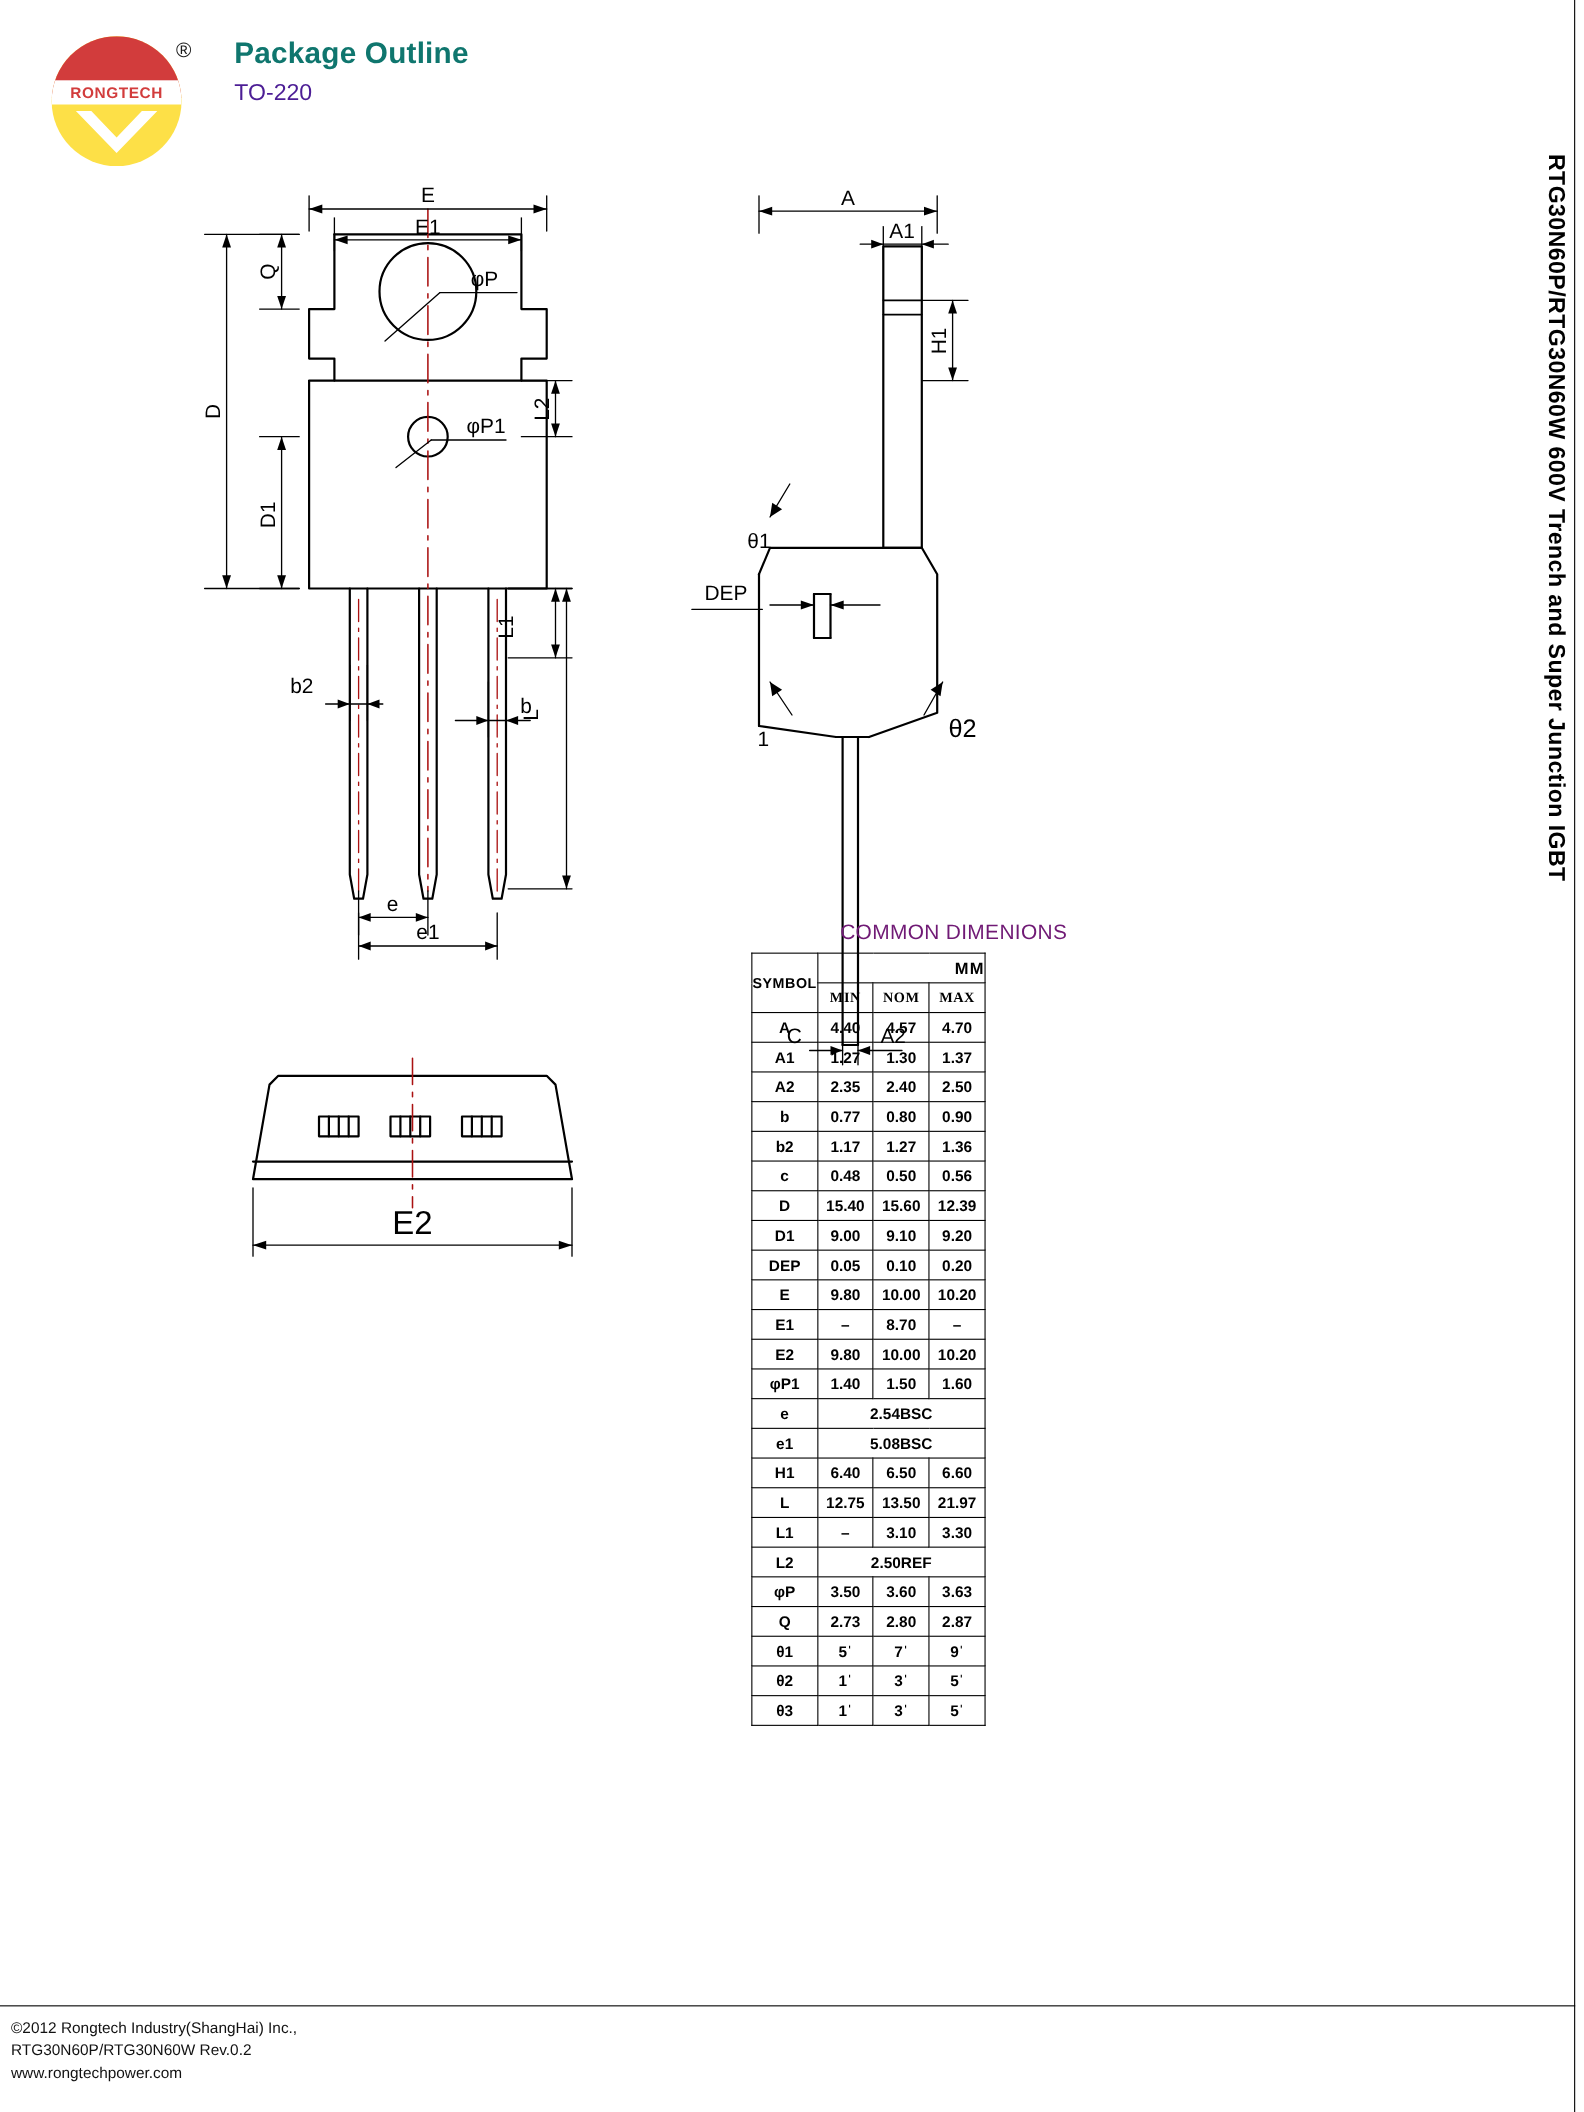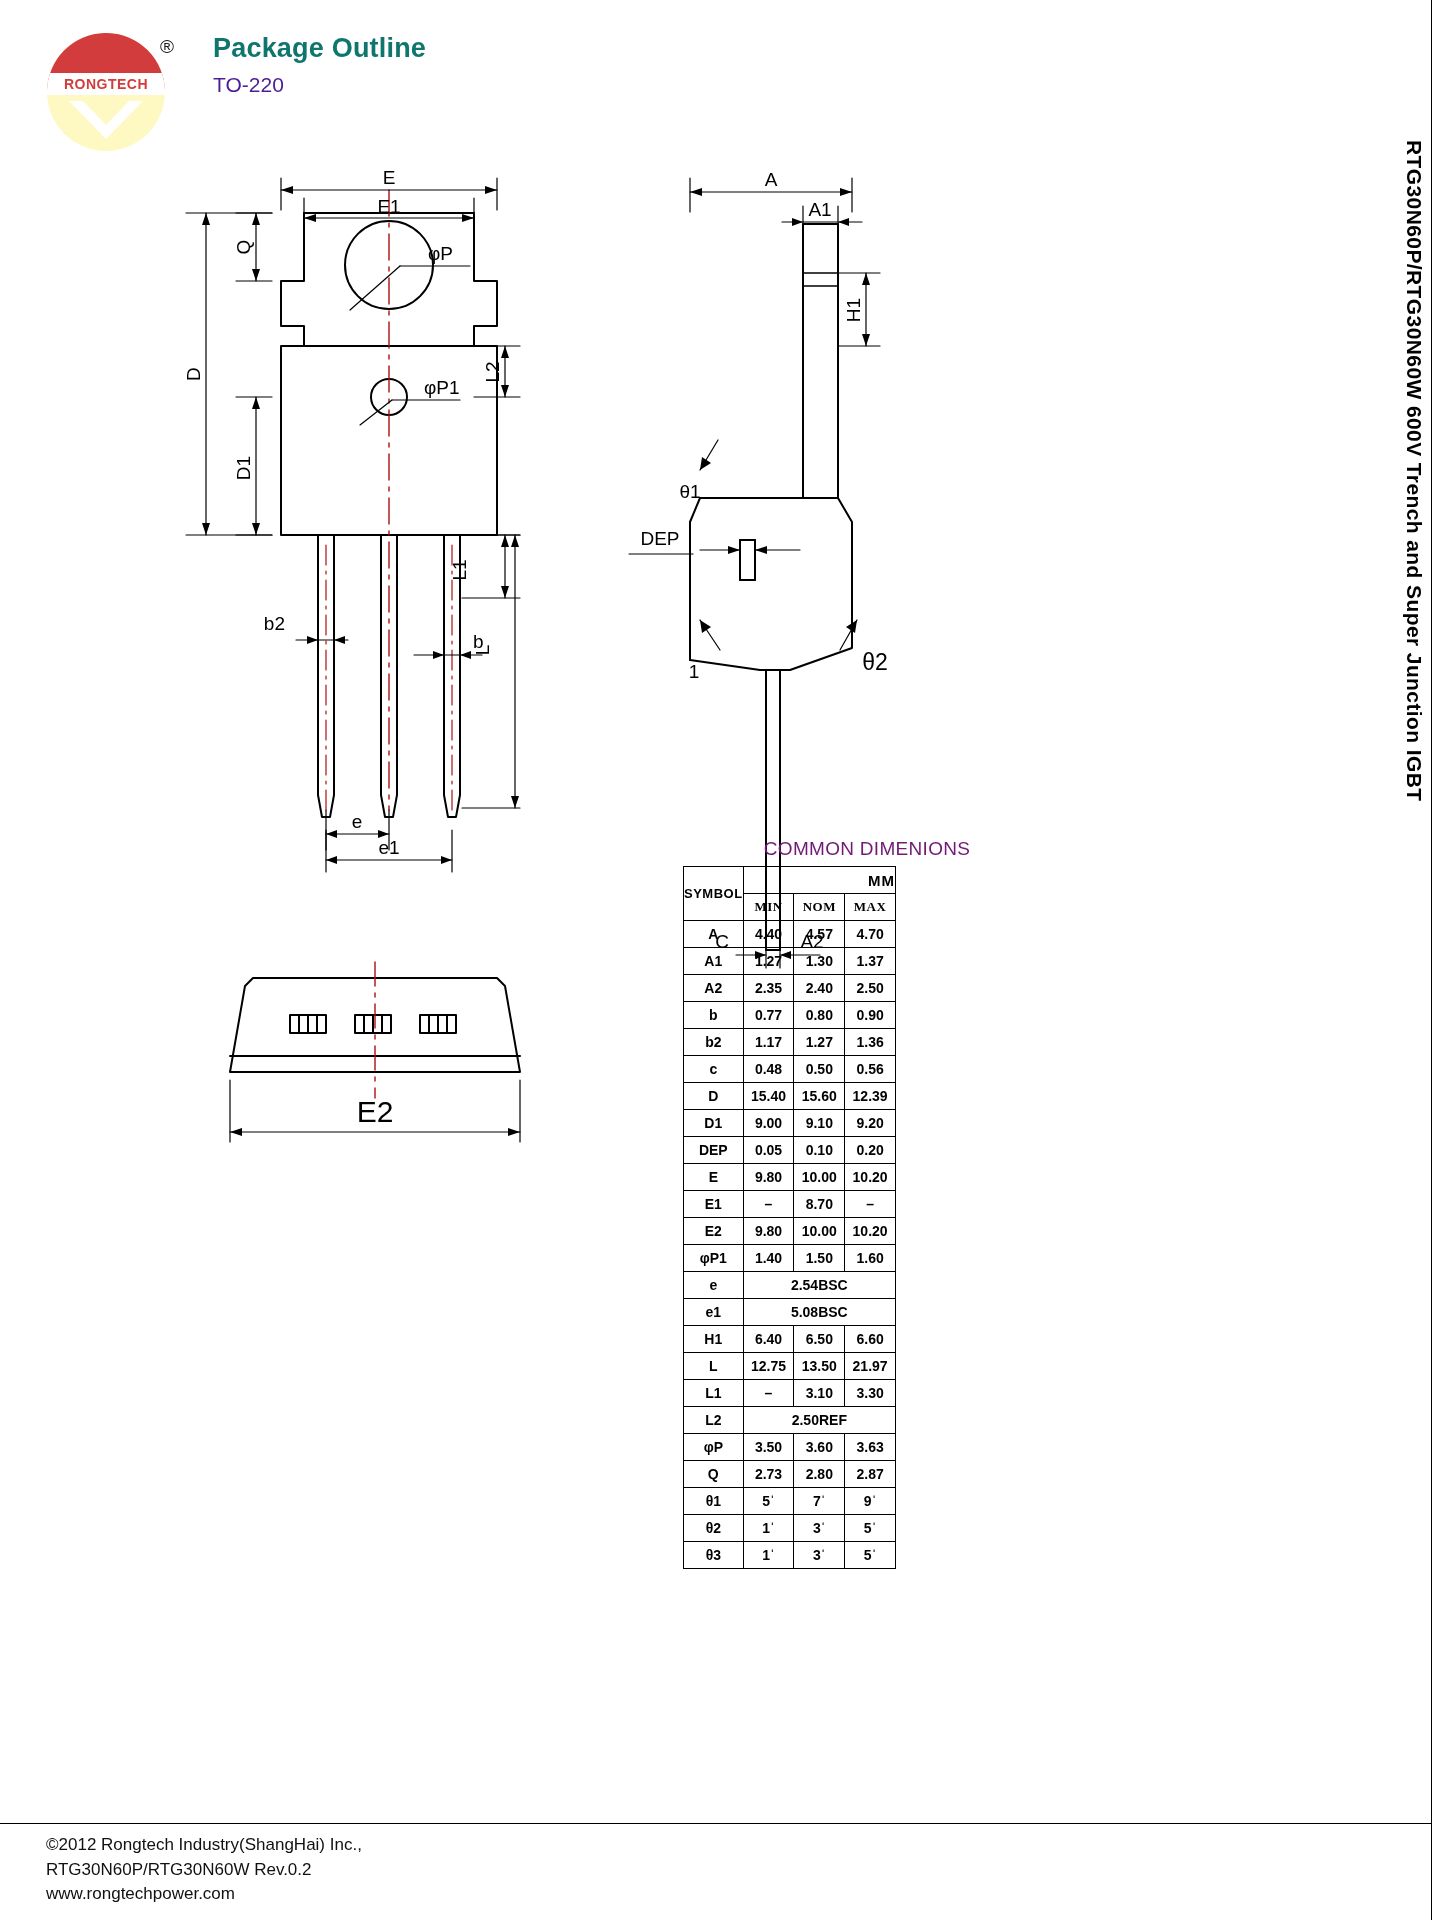--- a/index.html
+++ b/index.html
@@ -10,21 +10,21 @@
     position:relative;
     overflow:hidden;
   }
   .page{position:absolute;inset:0;}
 
   
   .right-rule{position:absolute;top:0;right:0;width:8px;height:1920px;background:#ffffff;border-left:1px solid #000;}
 
   
   .logo{position:absolute;left:47px;top:33px;width:118px;height:118px;}
-  .logo-circle{position:absolute;left:0;top:0;width:118px;height:118px;border-radius:50%;background:#fef9c3;overflow:hidden;}
+  .logo-circle{position:absolute;left:0;top:0;width:118px;height:118px;border-radius:50%;background:#fde047;overflow:hidden;}
   .logo-top{position:absolute;left:0;top:0;width:118px;height:56px;background:#d23c3c;border-radius:59px 59px 0 0;}
   .logo-band{position:absolute;left:0;top:40px;width:118px;height:22px;background:#ffffff;}
   .logo-text{position:absolute;left:0;top:40px;width:118px;height:22px;line-height:22px;text-align:center;color:#d23c3c;font-size:14px;font-weight:bold;letter-spacing:.5px;font-family:"Liberation Sans",sans-serif;}
   .logo-v{position:absolute;left:20px;top:66px;width:78px;height:42px;}
   .logo-v svg{display:block;}
   .reg-mark{position:absolute;left:160px;top:36px;font-size:19px;color:#1a1a1a;}
 
   .title-main{position:absolute;left:213px;top:33px;font-size:27px;font-weight:bold;color:#0f766e;letter-spacing:.2px;}
   .title-sub{position:absolute;left:213px;top:73px;font-size:21px;color:#4c1d95;}
 
@@ -56,21 +56,21 @@
     color:#000;
     font-weight:bold;
   }
   .dim-table .sym-col{width:58px;}
   .dim-table .val-col{width:57px;font-family:Liberation Serif, serif;}
   .dim-table .hdr{font-size:13px;letter-spacing:.5px;}
   .dim-table .mm-hdr{font-size:15px;letter-spacing:1px;text-align:right;}
 
   
   .footer-rule{position:absolute;left:0;top:1823px;width:1432px;height:1px;background:#000;}
-  .footer{position:absolute;left:10px;top:1833px;font-size:17px;color:#111;line-height:1.45;margin-left:36px;}
+  .footer{position:absolute;left:10px;top:1833px;font-size:14px;color:#111;line-height:1.45;}
 </style>
 </head>
 <body>
 
 <div class="page">
 
   <div class="right-rule"></div>
 
   <div class="logo">
     <div class="logo-circle">

